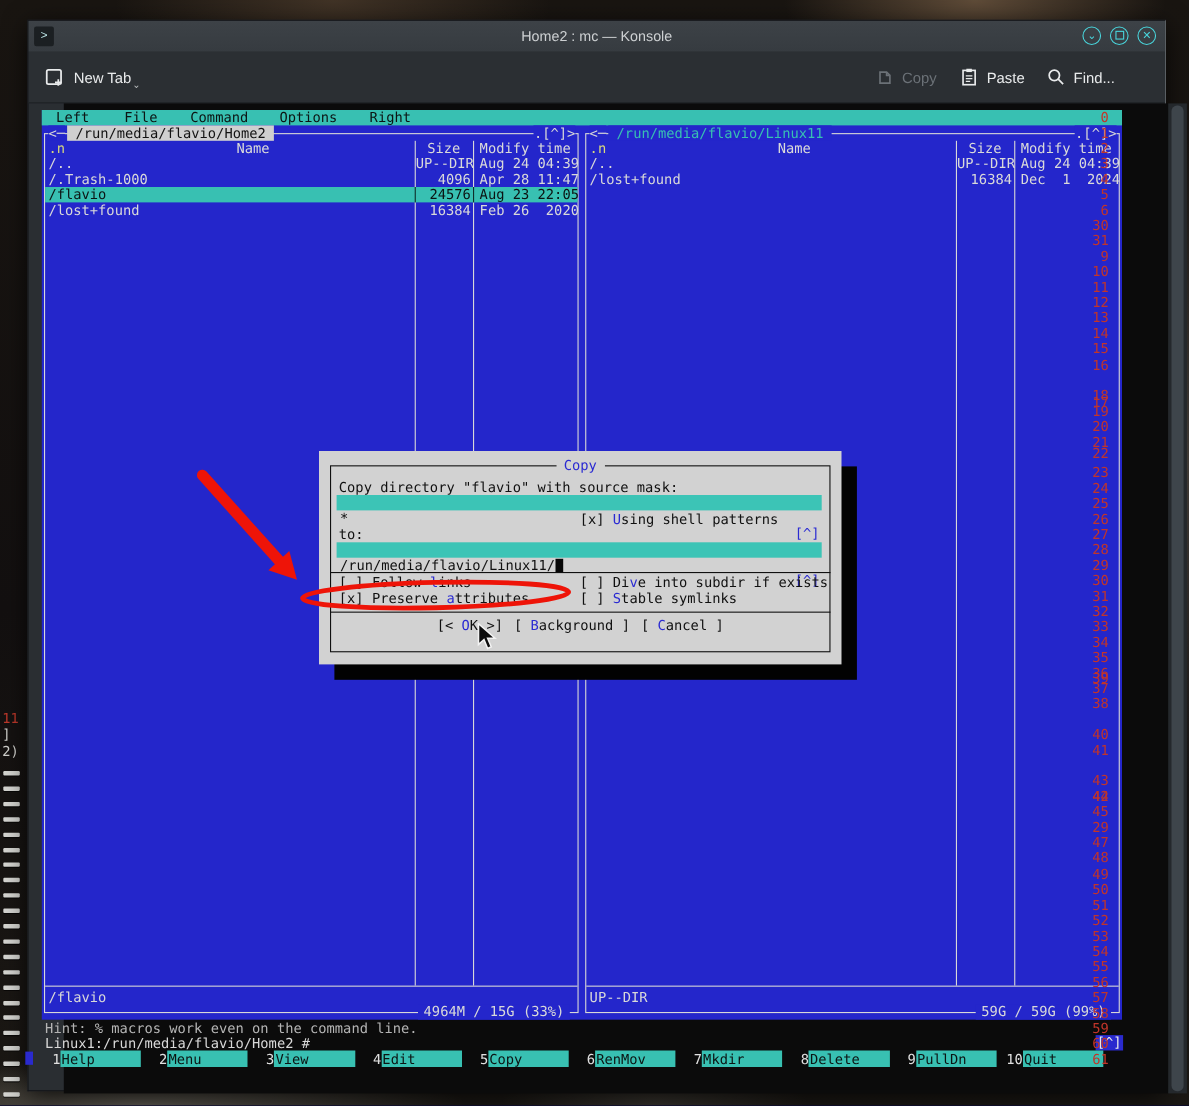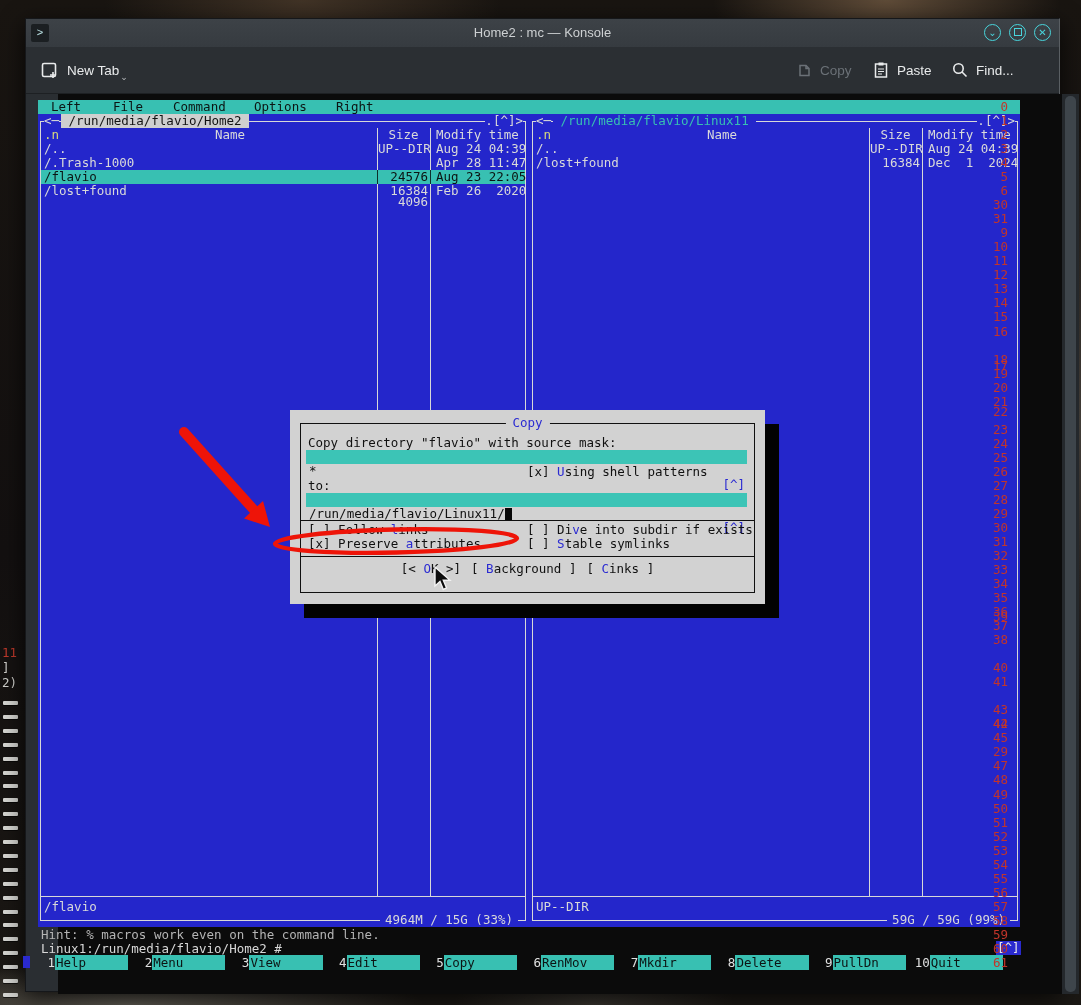--- a/index.html
+++ b/index.html
@@ -202,21 +202,21 @@
       <div class="colsep" style="left: 337px;"></div>
       <div class="colsep" style="left: 390px;"></div>
       <div class="pc hdr-sort" style="left: 4px; top: 14px;">.n</div>
       <div class="pc hdr" style="left: 100px; top: 14px; width: 180px; text-align: center;">Name</div>
       <div class="pc hdr" style="left: 338px; top: 14px; width: 51px; text-align: center;">Size</div>
       <div class="pc hdr" style="left: 396px; top: 14px;">Modify time</div>
       <div class="pc" style="left: 4px; top: 28.1px; color: rgb(217, 217, 217);">/..</div>
       <div class="pc" style="left: 338px; top: 28.1px; width: 50px; text-align: right; color: rgb(217, 217, 217);">UP--DIR</div>
       <div class="pc" style="left: 396px; top: 28.1px; color: rgb(217, 217, 217);">Aug 24 04:39</div>
       <div class="pc" style="left: 4px; top: 42.1px; color: rgb(217, 217, 217);">/.Trash-1000</div>
-      <div class="pc" style="left: 338px; top: 42.1px; width: 50px; text-align: right; color: rgb(217, 217, 217); margin-top: 39px;">4096</div>
+      <div class="pc" style="left: 338px; top: 42.1px; width: 50px; text-align: right; color: rgb(217, 217, 217);">4096</div>
       <div class="pc" style="left: 396px; top: 42.1px; color: rgb(217, 217, 217);">Apr 28 11:47</div>
       <div class="row-sel" style="top: 56.1px;">
         <i style="left: 336px;"></i>
         <i style="left: 389px;"></i>
       </div>
       <div class="pc" style="left: 4px; top: 56.1px; color: rgb(12, 20, 19);">/flavio</div>
       <div class="pc" style="left: 338px; top: 56.1px; width: 50px; text-align: right; color: rgb(12, 20, 19);">24576</div>
       <div class="pc" style="left: 396px; top: 56.1px; color: rgb(12, 20, 19);">Aug 23 22:05</div>
       <div class="pc" style="left: 4px; top: 70.2px; color: rgb(217, 217, 217);">/lost+found</div>
       <div class="pc" style="left: 338px; top: 70.2px; width: 50px; text-align: right; color: rgb(217, 217, 217);">16384</div>
@@ -360,21 +360,21 @@
 
     <div class="ddiv" style="top:110px;"></div>
 
     <div class="dtext opt" style="left:18px;top:113px;"><span class="box">[ ] </span><span>Follow </span><span class="hot">l</span><span>inks</span></div>
     <div class="dtext opt" style="left:18px;top:127px;"><span class="box">[x] </span><span>Preserve </span><span class="hot">a</span><span>ttributes</span></div>
     <div class="dtext opt" style="left:237px;top:113px;"><span class="box">[ ] </span><span>Di</span><span class="hot">v</span><span>e into subdir if exists</span></div>
     <div class="dtext opt" style="left:237px;top:127px;"><span class="box">[ ] </span><span></span><span class="hot">S</span><span>table symlinks</span></div>
 
     <div class="ddiv" style="top:146px;"></div>
 
-    <div id="dlg-buttons"><span class="dlg-btn"><span>[&lt; </span><span class="hot">O</span><span>K &gt;]</span></span><span class="dlg-btn"><span>[ </span><span class="hot">B</span><span>ackground ]</span></span><span class="dlg-btn"><span>[ </span><span class="hot">C</span><span>inks ]</span></span></div>
+    <div id="dlg-buttons"><span class="dlg-btn"><span>[&lt; </span><span class="hot">O</span><span>K &gt;]</span></span><span class="dlg-btn"><span>[ </span><span class="hot">B</span><span>ackground ]</span></span><span class="dlg-btn"><span>[ </span><span class="hot">C</span><span>ancel ]</span></span></div>
   </div>
 
   <svg id="annotation" class="abs" width="1081" height="1005" viewBox="0 0 1081 1005">
     <line x1="184" y1="432" x2="254" y2="510" stroke="#ee1408" stroke-width="10" stroke-linecap="round"></line>
     <polygon points="270,527 244,518.5 263,501" fill="#ee1408"></polygon>
     <ellipse cx="396" cy="541" rx="121" ry="11.5" fill="none" stroke="#ee1408" stroke-width="4.4" transform="rotate(-1.3 396 541)"></ellipse>
   </svg>
 
   <svg id="mouse-cursor" class="abs" style="left:433px;top:566px;" width="22" height="28" viewBox="0 0 22 28">
     <path d="M2,1 L2,20 L7,15.5 L10.3,23.5 L13.6,22 L10.3,14.2 L17,14.2 Z" fill="#0d0d0d" stroke="#f2f2f2" stroke-width="1.4"></path>

